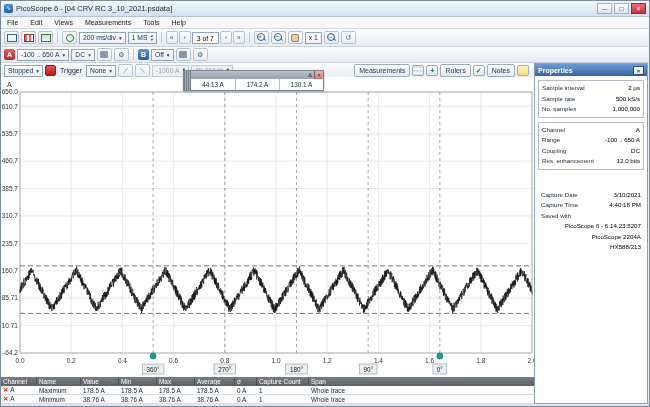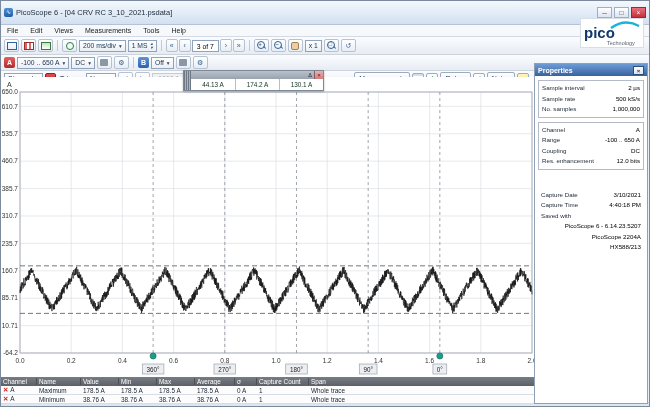--- a/index.html
+++ b/index.html
@@ -1,20 +1,20 @@
 <!DOCTYPE html>
 <html><head>
 <meta charset="utf-8">
 <style>
   *{margin:0;padding:0;box-sizing:border-box}
   html,body{width:650px;height:407px;font-family:"Liberation Sans",sans-serif;background:#cfd6e0;overflow:hidden}
   .window{position:relative;width:650px;height:407px;background:#e9eef5;border:1px solid #7b8b9d;overflow:hidden}
 
   
-  .titlebar{display:flex;align-items:center;height:24px;padding:0 3px;background:linear-gradient(#f4f8fd,#d2e0f2);border-bottom:1px solid #b4c2d4;font-size:7.5px;color:#1c2a3a}
+  .titlebar{display:flex;align-items:center;height:16px;padding:0 3px;background:linear-gradient(#f4f8fd,#d2e0f2);border-bottom:1px solid #b4c2d4;font-size:7.5px;color:#1c2a3a}
   .appicon{width:9px;height:9px;border-radius:2px;background:linear-gradient(#4e8fd0,#1f5ea8);color:#fff;font-size:6px;line-height:9px;text-align:center;margin-right:3px}
   .title-text{flex:1;white-space:nowrap;overflow:hidden}
   .winbtn{width:15px;height:11px;margin-left:2px;border:1px solid #9fb0c4;background:linear-gradient(#fff,#dbe4f0);font-size:6.5px;line-height:9px;text-align:center;color:#334}
   .winbtn.close{background:linear-gradient(#e9707a,#c3313f);color:#fff;border-color:#a02531}
 
   
   .menubar{display:flex;align-items:center;height:12px;background:#f6f8fb;border-bottom:1px solid #d4dae3;font-size:7px;color:#222}
   .menu-item{padding:1px 6px}
 
   
@@ -234,27 +234,20 @@
         <span>Rulers</span>
       </div>
       <div class="mini green">✓</div>
       <div class="tool-btn">
         <span>Notes</span>
       </div>
       <div class="mini note"></div>
     </div>
   </div>
 
-  <div class="logo">
-    <svg width="62" height="28" viewBox="0 0 62 28">
-      <path d="M30 9 Q 44 -1 58 7" stroke="#1ab2da" stroke-width="2.4" fill="none"></path>
-      <text x="3" y="19" font-size="15" font-weight="bold" fill="#12386e">pico</text>
-      <text x="26" y="26" font-size="5.5" fill="#5a6470">Technology</text>
-    </svg>
-  </div>
 
   <div class="chart-wrap">
     <svg id="chart-svg" width="535" height="300" viewBox="0 0 535 300">
         <rect x="0" y="0" width="535" height="300" fill="#ffffff"></rect>
         <line x1="19" y1="15" x2="19" y2="276" stroke="#dcdfe4" stroke-width="0.7"></line>
         <line x1="70.2" y1="15" x2="70.2" y2="276" stroke="#dcdfe4" stroke-width="0.7"></line>
         <line x1="121.4" y1="15" x2="121.4" y2="276" stroke="#dcdfe4" stroke-width="0.7"></line>
         <line x1="172.6" y1="15" x2="172.6" y2="276" stroke="#dcdfe4" stroke-width="0.7"></line>
         <line x1="223.8" y1="15" x2="223.8" y2="276" stroke="#dcdfe4" stroke-width="0.7"></line>
         <line x1="275" y1="15" x2="275" y2="276" stroke="#dcdfe4" stroke-width="0.7"></line>

